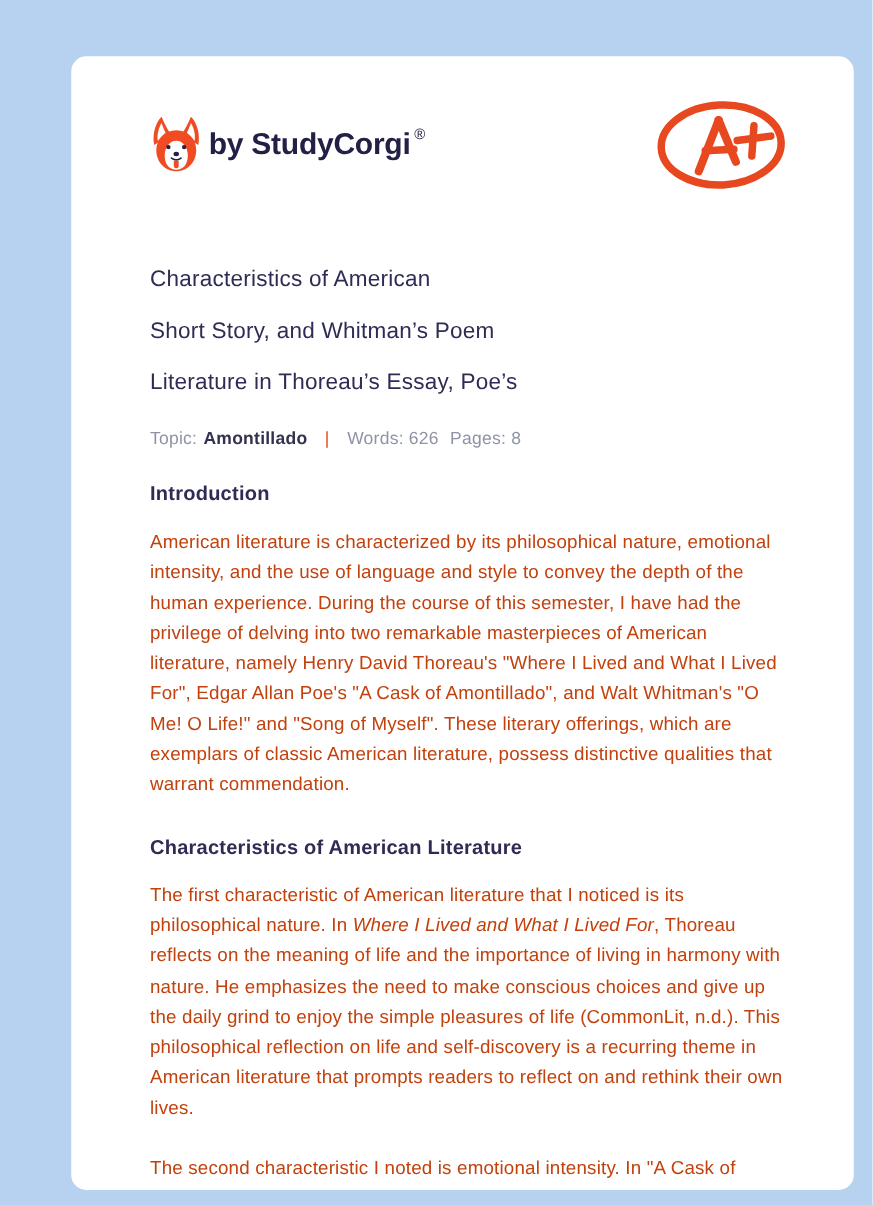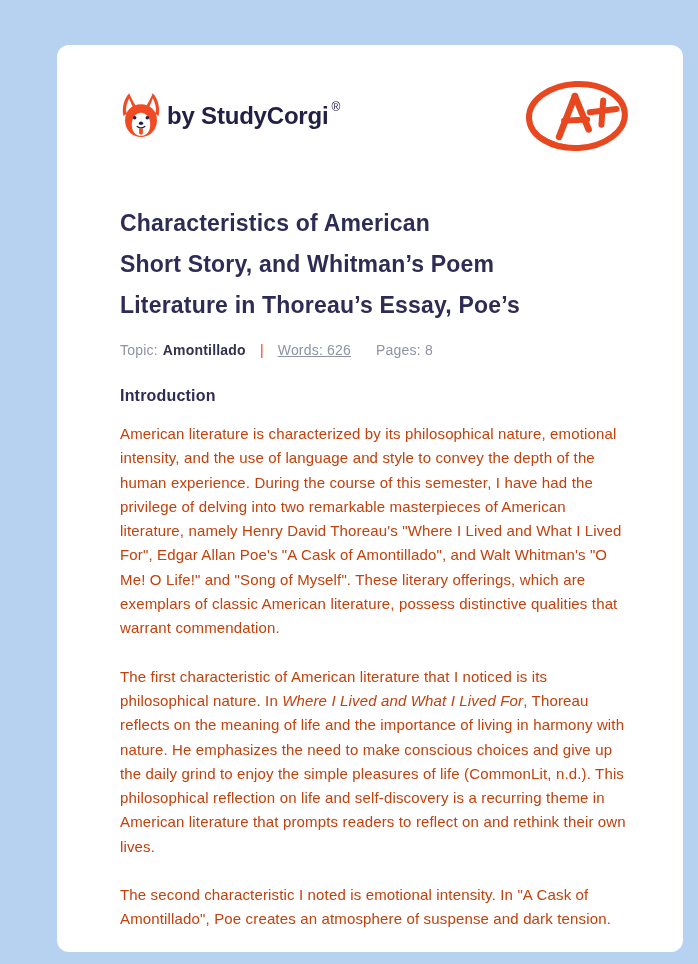--- a/index.html
+++ b/index.html
@@ -22,32 +22,32 @@
     height:82px;
   }
   .logo-group { display:flex; align-items:center; gap:5px; }
   .logo-text {
     font-size:24px; font-weight:700; color:#232046; letter-spacing:-0.2px;
     display:flex; align-items:flex-start;
   }
   .reg-mark { font-size:12px; font-weight:400; margin-left:3px; margin-top:-2px; }
   .title {
     margin-top:46px;
-    font-size:23px; line-height:41px; font-weight:700;
+    font-size:18px; line-height:41px; font-weight:400;
     color:#2e2c55; letter-spacing:0.2px;
   }
   .title span { display:block; }
   .meta-row {
     margin-top:16px;
     font-size:14px; color:#8e93a6; letter-spacing:0.2px;
     display:flex; align-items:center;
   }
   .meta-topic-value { color:#33324e; font-weight:700; margin-left:5px; }
   .meta-sep { color:#e8481f; margin:0 14px; }
-  .meta-words { margin-right:25px;text-decoration:underline; }
+  .meta-words { margin-right:9px; }
   h2.section-heading {
     margin-top:29px;
     font-size:16px; font-weight:700; color:#2e2c55; letter-spacing:0.2px;
   }
   p.body-text {
     margin-top:17px;
     font-size:15px; line-height:24.3px; color:#c2410c; letter-spacing:0.15px;
     width:510px;
   }
   p.body-text + p.body-text { margin-top:24px; }
@@ -115,16 +115,17 @@
     <span>Topic:</span>
     <span class="meta-topic-value">Amontillado</span>
     <span class="meta-sep">|</span>
     <span class="meta-words">Words: 626</span>
     <span>Pages: 8</span>
   </div>
 
   <h2 class="section-heading">Introduction</h2>
   <p class="body-text">American literature is characterized by its philosophical nature, emotional intensity, and the use of language and style to convey the depth of the human experience. During the course of this semester, I have had the privilege of delving into two remarkable masterpieces of American literature, namely Henry David Thoreau's "Where I Lived and What I Lived For", Edgar Allan Poe's "A Cask of Amontillado", and Walt Whitman's "O Me! O Life!" and "Song of Myself". These literary offerings, which are exemplars of classic American literature, possess distinctive qualities that warrant commendation.</p>
 
+  <h2 class="section-heading">Characteristics of American Literature</h2>
   <p class="body-text"><span>The first characteristic of American literature that I noticed is its philosophical nature. In </span><span class="italic">Where I Lived and What I Lived For</span><span>, Thoreau reflects on the meaning of life and the importance of living in harmony with nature. He emphasizes the need to make conscious choices and give up the daily grind to enjoy the simple pleasures of life (CommonLit, n.d.). This philosophical reflection on life and self-discovery is a recurring theme in American literature that prompts readers to reflect on and rethink their own lives.</span></p>
   <p class="body-text">The second characteristic I noted is emotional intensity. In "A Cask of Amontillado", Poe creates an atmosphere of suspense and dark tension.</p>
 
 </div>
 
 </body></html>

